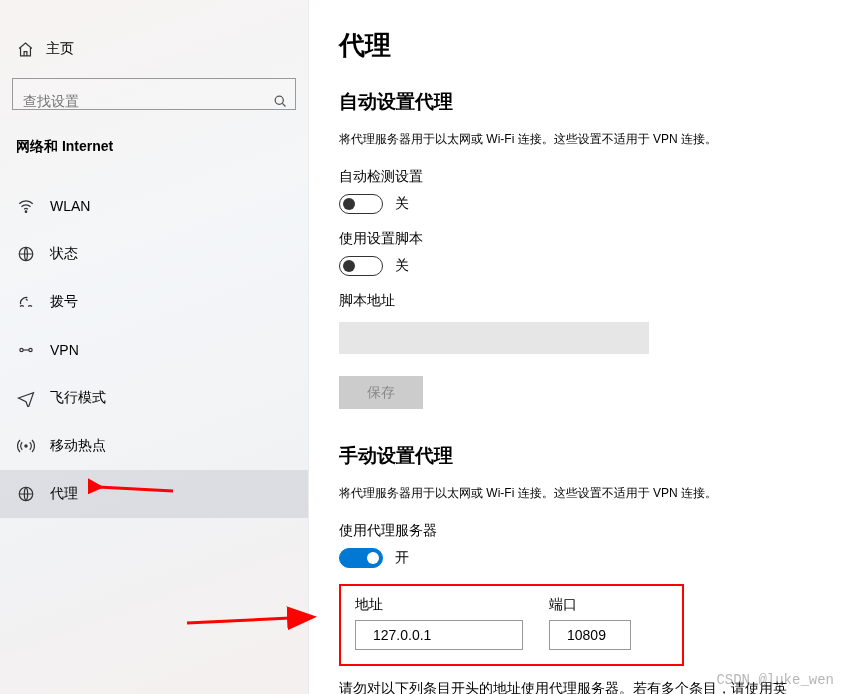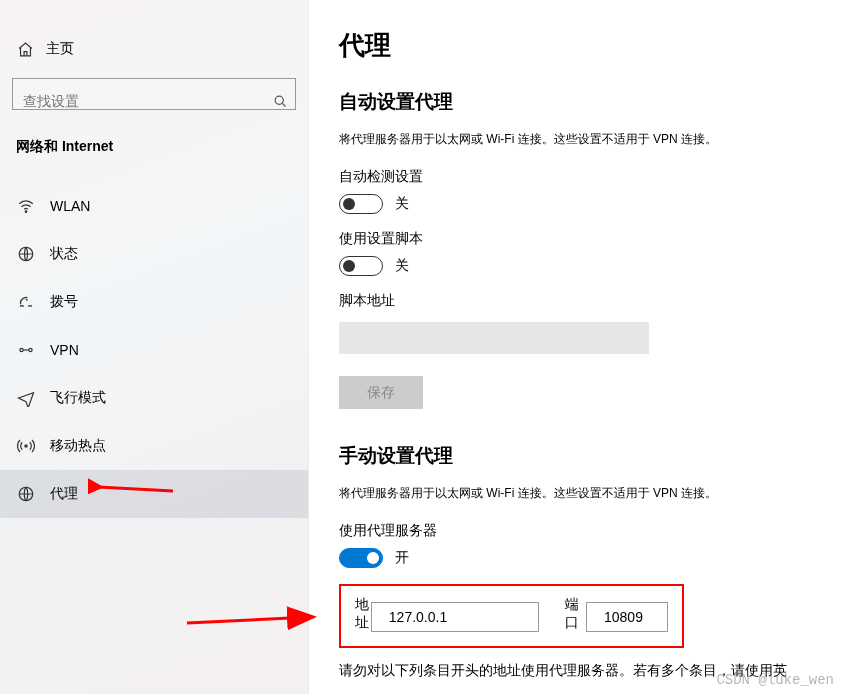--- a/index.html
+++ b/index.html
@@ -149,21 +149,21 @@
     font-size: 14px;
     margin-bottom: 28px;
   }
   .proxy-box {
     border: 2px solid #ff0100;
     padding: 10px 14px 14px 14px;
     width: 345px;
     display: flex;
     gap: 26px;
   }
-  .proxy-col { display:flex; flex-direction:row; }
+  .proxy-col { display:flex; flex-direction:column; }
   .proxy-col input {
     height: 30px;
     border: 1px solid #999;
     padding: 0 17px;
     font-size: 14px;
     font-family: inherit;
     margin-top: 6px;
     outline: none;
   }
   .addr-input { width: 168px; }

